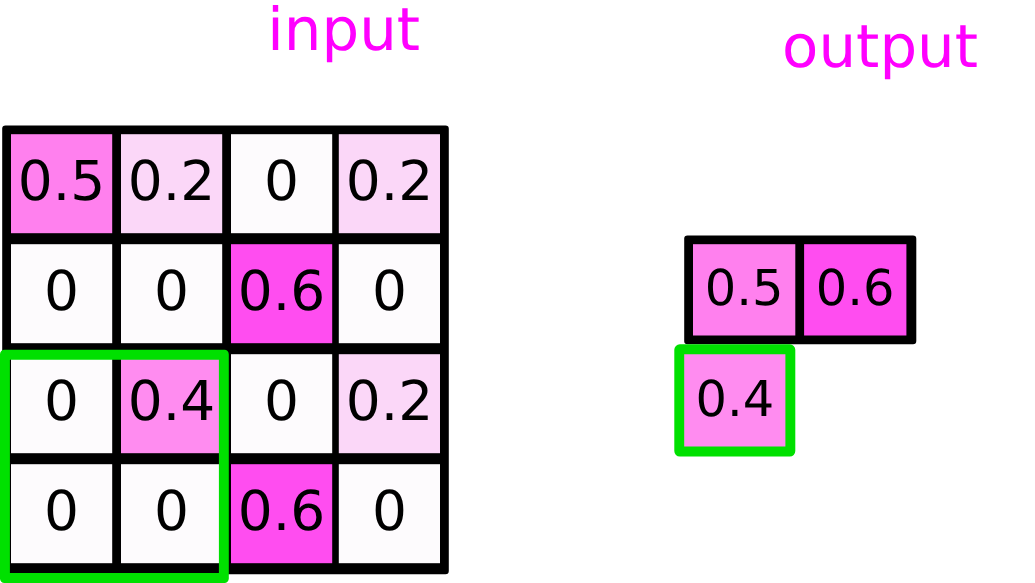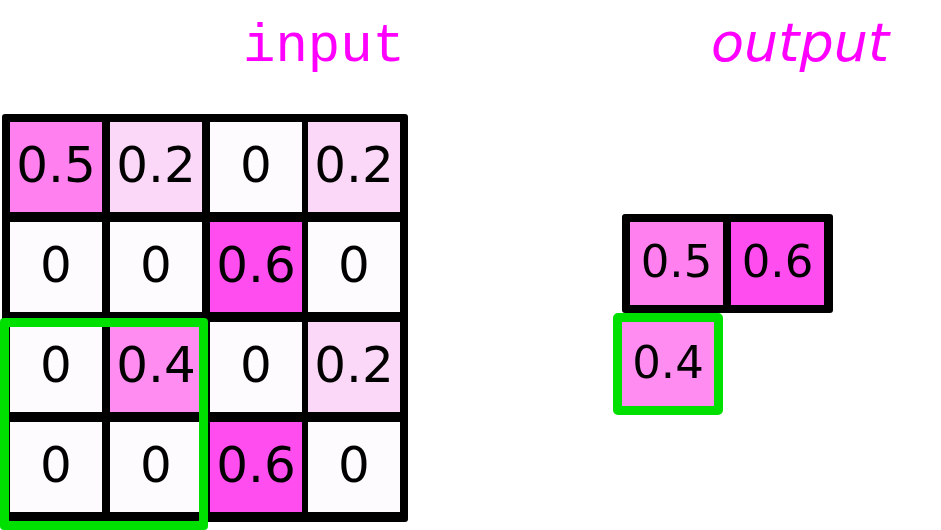--- a/index.html
+++ b/index.html
@@ -18,21 +18,21 @@
   
   .panel-title {
     position: absolute;
     font-size: 54px;
     font-weight: 400;
     line-height: 1;
     color: #ff00ff;
     white-space: nowrap;
     letter-spacing: 0px;
   }
-  #title-input  { left: 243px; top: 20px; font-family: Liberation Mono, monospace; }
+  #title-input  { left: 243px; top: 0; }
   #title-output { left: 711px; top: 16px; }
 
   
   .grid {
     position: absolute;
     background: #000000;
     box-sizing: border-box;
     text-decoration: underline;
   }
 
@@ -114,21 +114,21 @@
     line-height: 1;
     overflow: hidden;
   }
   #output-cell-04 span { display:block; transform: translateY(-2px); }
 </style>
 </head>
 <body>
 
 <div class="panel-title" id="title-input" style="color: rgb(255, 0, 255);">input</div>
 
-<div class="panel-title" id="title-output" style="color: rgb(255, 0, 255); font-style: italic;">output</div>
+<div class="panel-title" id="title-output" style="color: rgb(255, 0, 255);">output</div>
 
 <div class="grid" id="input-grid">
 
   <div class="cell" style="left: 8px; top: 8px; background-color: rgb(255, 128, 238);">
     <span>0.5</span>
   </div>
   <div class="cell" style="left: 108px; top: 8px; background-color: rgb(251, 215, 248);">
     <span>0.2</span>
   </div>
   <div class="cell" style="left: 208px; top: 8px; background-color: rgb(253, 251, 253);">

